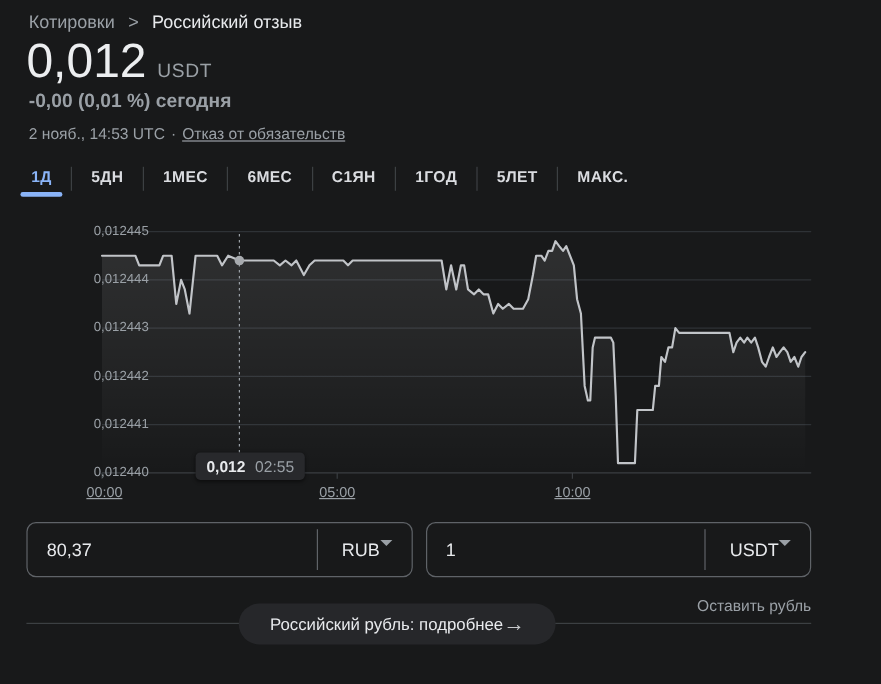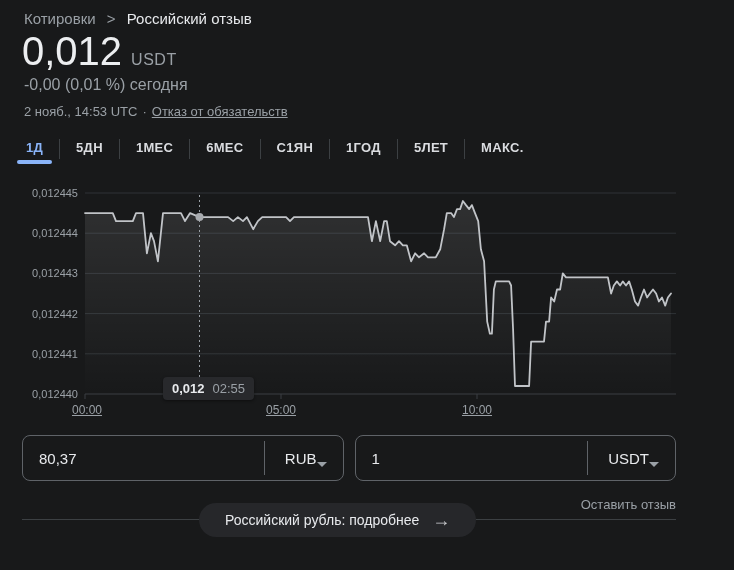--- a/index.html
+++ b/index.html
@@ -5,54 +5,54 @@
   html,body{margin:0;padding:0;background:#18191a;}
   body{width:734px;height:570px;position:relative;overflow:hidden;
        font-family:"Liberation Sans","DejaVu Sans",sans-serif;color:#e8eaed;}
   .breadcrumb{position:absolute;left:24px;top:10px;font-size:15px;}
   .bc-link{color:#9aa0a6;cursor:pointer;}
   .bc-sep{color:#9aa0a6;margin:0 7px;}
   .bc-cur{color:#e8eaed;}
   .price-row{position:absolute;left:22px;top:31px;display:flex;align-items:baseline;gap:9px;}
   .price-big{font-size:40px;line-height:1.0;color:#eceef0;}
   .price-unit{font-size:16px;color:#9aa0a6;letter-spacing:.5px;}
-  .change-row{position:absolute;left:24px;top:76px;font-size:16px;color:#9aa0a6;}
+  .change-row{position:absolute;left:24px;top:76px;font-size:16px;color:#9aa0a6;font-weight:bold;}
   .meta-row{position:absolute;left:24px;top:104px;font-size:13px;color:#9aa0a6;}
   .meta-row .sep{margin:0 5px;}
   .disclaimer{color:#9aa0a6;text-decoration:underline;cursor:pointer;}
   .tabs{position:absolute;left:10px;top:133px;height:32px;display:flex;align-items:center;font-weight:bold;}
   .tab{position:relative;padding:0 16px;height:32px;line-height:30px;font-size:13px;
        letter-spacing:.3px;color:#dadce0;cursor:pointer;white-space:nowrap;}
   .tab.active{color:#8ab4f8;}
   .tab.active::after{content:'';position:absolute;left:7px;right:7px;bottom:1px;height:4px;
        border-radius:2px;background:#8ab4f8;}
   .tab-sep{width:1px;height:20px;background:#3c4043;}
   .chart{position:absolute;left:0;top:185px;width:734px;height:235px;}
   .chart svg{position:absolute;left:0;top:0;}
-  .ylab{position:absolute;left:0;width:78px;text-align:right;font-size:11px;color:#9aa0a6;}
+  .ylab{position:absolute;left:0;width:78px;text-align:right;font-size:11px;color:#9aa0a6;padding-left:46px;}
   .xlab{position:absolute;top:218px;width:60px;text-align:center;font-size:12px;color:#9aa0a6;text-decoration:underline;}
   .tooltip{position:absolute;left:163px;top:192px;height:23px;background:#28292c;border-radius:4px;
        padding:0 9px;font-size:13px;display:flex;align-items:center;gap:8px;
        box-shadow:0 1px 3px rgba(0,0,0,.45);}
   .tt-val{font-weight:bold;color:#e8eaed;}
   .tt-time{color:#9aa0a6;}
   .conv{position:absolute;left:22px;top:435px;width:654px;display:flex;gap:11px;}
   .cbox{flex:1;height:46px;box-sizing:border-box;border:1px solid #5f6368;border-radius:8px;
        display:flex;align-items:center;background:transparent;}
   .cbox input{flex:1;min-width:0;background:none;border:none;outline:none;color:#e8eaed;
        font-size:15px;padding:0 12px 0 16px;font-family:inherit;}
   .cdiv{width:1px;height:34px;background:#5f6368;}
-  .cur{display:flex;align-items:flex-end;gap:0;padding:0 16px 0 20px;color:#e8eaed;
+  .cur{display:flex;align-items:flex-start;gap:0;padding:0 16px 0 20px;color:#e8eaed;
        font-size:15px;cursor:pointer;}
   .caret{width:0;height:0;border-left:5px solid transparent;border-right:5px solid transparent;
        border-top:5px solid #9aa0a6;}
   .feedback{position:absolute;top:497px;right:58px;font-size:13px;color:#9aa0a6;cursor:pointer;}
   .footline{position:absolute;left:22px;top:519px;width:654px;height:1px;background:#3c4043;}
   .pill{position:absolute;left:199px;top:503px;height:34px;padding:0 26px;border-radius:17px;
-       background:#26272a;display:flex;align-items:center;gap:13px;font-size:14px;
+       background:#26272a;display:flex;align-items:center;font-size:14px;
        color:#e8eaed;cursor:pointer;}
   .pill .arrow{font-size:18px;color:#c8cacd;line-height:1;}
 </style>
 </head>
 <body>
 
 <div class="breadcrumb">
   <span class="bc-link">Котировки</span>
   <span class="bc-sep">&gt;</span>
   <span class="bc-cur">Российский отзыв</span>
@@ -136,18 +136,18 @@
   <div class="cbox">
     <input value="1" style="">
     <div class="cdiv"></div>
     <div class="cur">
       <span>USDT</span>
       <span class="caret"></span>
     </div>
   </div>
 </div>
 
-<div class="feedback">Оставить отзыв</div>
+<div class="feedback">Оставить рубль</div>
 <div class="footline"></div>
 <div class="pill">
   <span>Российский рубль: подробнее</span>
   <span class="arrow">→</span>
 </div>
 
 </body></html>

